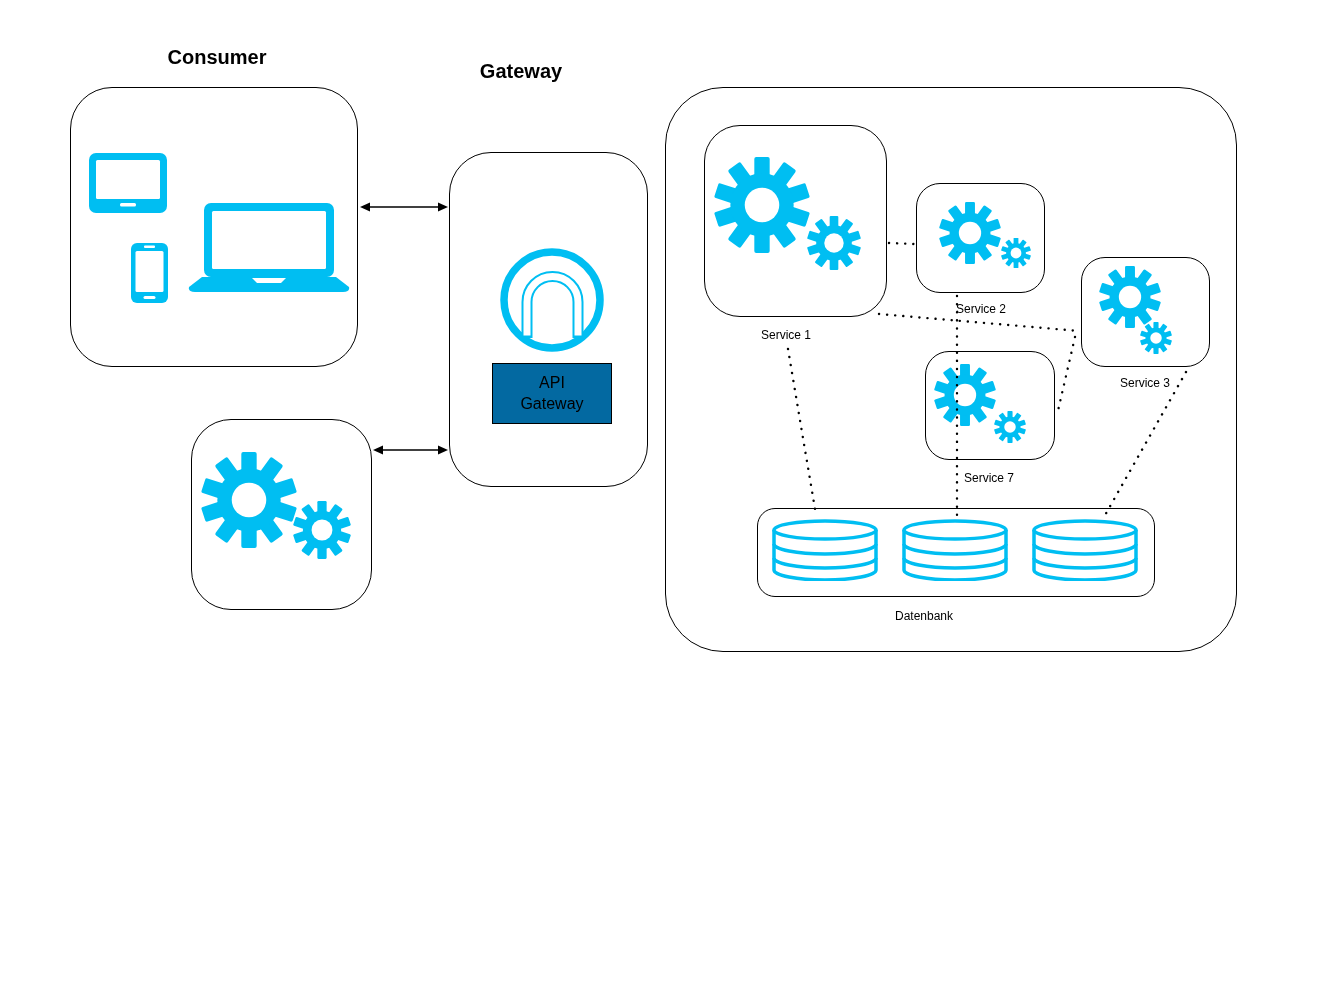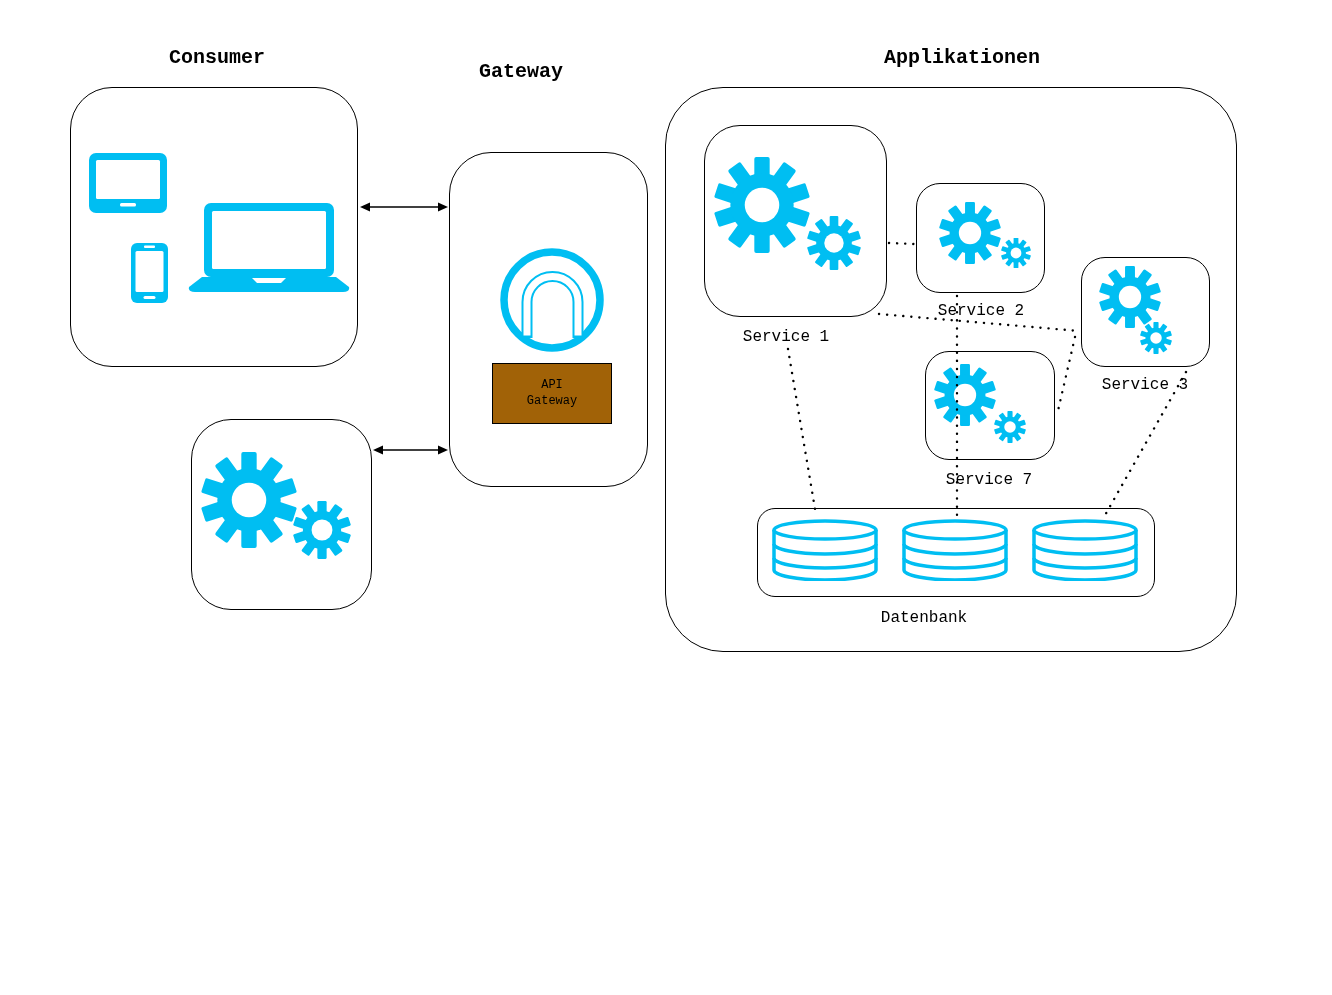--- a/index.html
+++ b/index.html
@@ -1,52 +1,51 @@
 <!DOCTYPE html>
 <html style="--accent: #00BEF2;"><head>
 <meta charset="utf-8">
 <style>
   :root { --accent:#00BEF2; }
   html,body { margin:0; padding:0; background:#fff; }
   .canvas {
     position:relative; width:1332px; height:772px; background:#fff;
-    font-family:Liberation Mono, monospace; color:#000; overflow:hidden;
+    font-family:Liberation Sans, sans-serif; color:#000; overflow:hidden;
   }
   .box {
     position:absolute; border:1px solid #000; background:#fff; box-sizing:border-box;
   }
   .title {
     position:absolute; font-weight:bold; font-size:20px; text-align:center; z-index:3;
   }
   .lbl {
-    position:absolute; font-size:16px; text-align:center; z-index:3;
+    position:absolute; font-size:12px; text-align:center; z-index:3;
   }
   .api-box {
     position:absolute; left:492px; top:363px; width:120px; height:61px;
-    border:1px solid #000; background:#a16207; box-sizing:border-box; z-index:2;
+    border:1px solid #000; background:#0369a1; box-sizing:border-box; z-index:2;
     display:flex; align-items:center; justify-content:center;
-    font-size:12px; line-height:1.3; text-align:center; white-space:pre-line;
+    font-size:16px; line-height:1.3; text-align:center; white-space:pre-line;
   }
   svg.overlay {
     position:absolute; left:0; top:0; z-index:2; pointer-events:none;
   }
   .acc-f { fill:var(--accent); }
   .acc-s { stroke:var(--accent); }
   .dotted { stroke:#000; stroke-width:2.4; stroke-linecap:round; stroke-dasharray:0.1 8; fill:none; }
   .arrowline { stroke:#000; stroke-width:1.6; fill:none; }
   .arrowhead { fill:#000; stroke:none; }
 </style>
 </head>
 <body>
 
 <div class="canvas">
 
   <div class="title" style="left:117px; top:46px; width:200px;">Consumer</div>
   <div class="title" style="left:455px; top:60px; width:132px;">Gateway</div>
-  <div class="title" style="left:842px; top:46px; width:240px;">Applikationen</div>
 
   <div class="box" style="left:70px; top:87px; width:288px; height:280px; border-radius:42px; z-index:1;"></div>
   <div class="box" style="left:191px; top:419px; width:181px; height:191px; border-radius:40px; z-index:1;"></div>
   <div class="box" style="left:449px; top:152px; width:199px; height:335px; border-radius:42px; z-index:1;"></div>
   <div class="box" style="left:665px; top:87px; width:572px; height:565px; border-radius:58px; z-index:1;"></div>
 
   <div class="box" style="left:704px; top:125px; width:183px; height:192px; border-radius:36px; z-index:1;"></div>
   <div class="box" style="left:916px; top:183px; width:129px; height:110px; border-radius:24px; z-index:1;"></div>
   <div class="box" style="left:1081px; top:257px; width:129px; height:110px; border-radius:24px; z-index:1;"></div>
   <div class="box" style="left:925px; top:351px; width:130px; height:109px; border-radius:24px; z-index:1;"></div>

